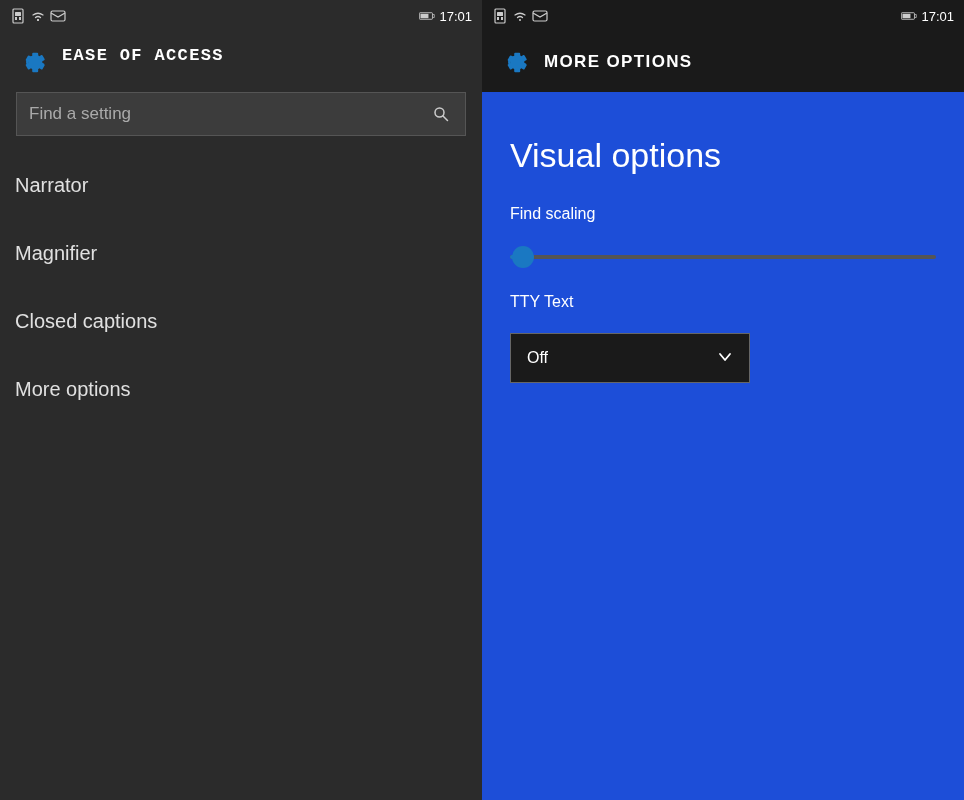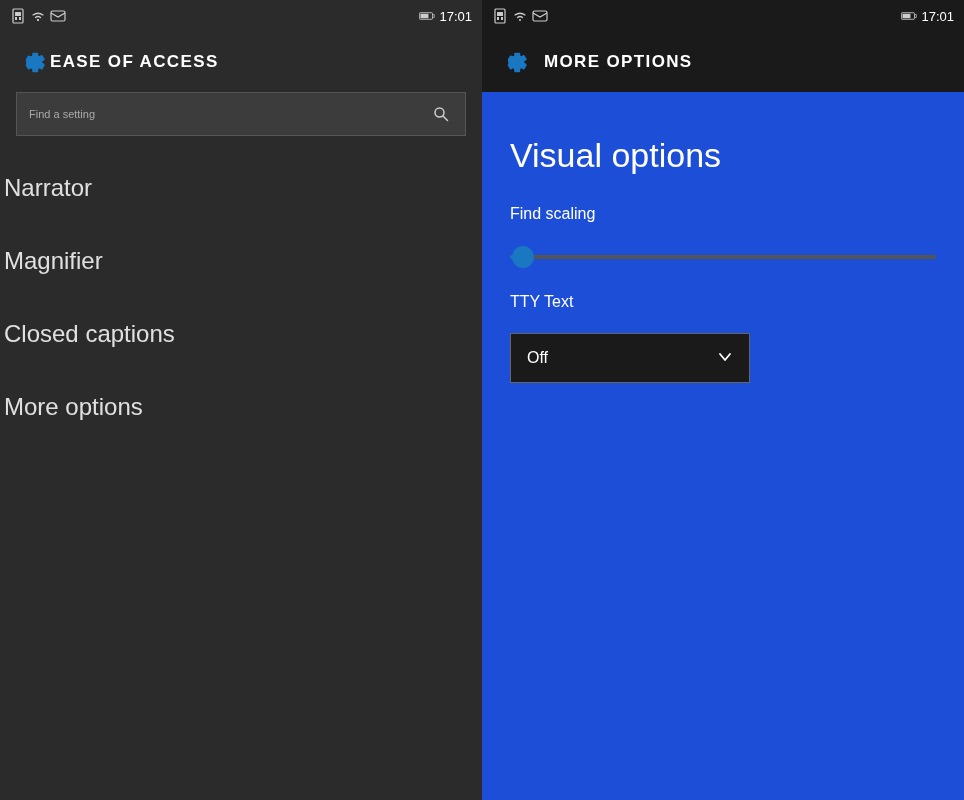--- a/index.html
+++ b/index.html
@@ -66,24 +66,24 @@
 
     .status-time {
       color: #fff;
       font-size: 13px;
       font-weight: 400;
     }
 
     
     .header {
       display: flex;
-      align-items: center;
       padding: 14px 16px 14px 16px;
-      gap: 2px;
-      flex-shrink: 0;
+      gap: 14px;
+      flex-shrink: 0;
+      font-family: Liberation Mono, monospace;
     }
 
     .header-gear {
       width: 32px;
       height: 32px;
       flex-shrink: 0;
     }
 
     .header-title {
       color: #fff;
@@ -108,21 +108,21 @@
       height: 44px;
       padding: 0 12px;
     }
 
     .search-input {
       flex: 1;
       background: transparent;
       border: none;
       outline: none;
       color: #22c55e;
-      font-size: 11px;
+      font-size: 17px;
       font-family: 'Segoe UI', Arial, sans-serif;
     }
 
     .search-input::placeholder {
       color: #aaa;
     }
 
     .search-icon-btn {
       width: 24px;
       height: 24px;
@@ -138,23 +138,23 @@
     }
 
     
     .nav-menu {
       display: flex;
       flex-direction: column;
       flex: 1;
     }
 
     .nav-item {
-      padding: 22px 4px;
+      padding: 22px 15px;
       color: #e0e0e0;
-      font-size: 24px;
+      font-size: 20px;
       font-weight: 300;
       cursor: pointer;
       border-bottom: 1px solid transparent;
     }
 
     
     .right-panel .status-bar {
       background: #1a1a1a;
     }
 

